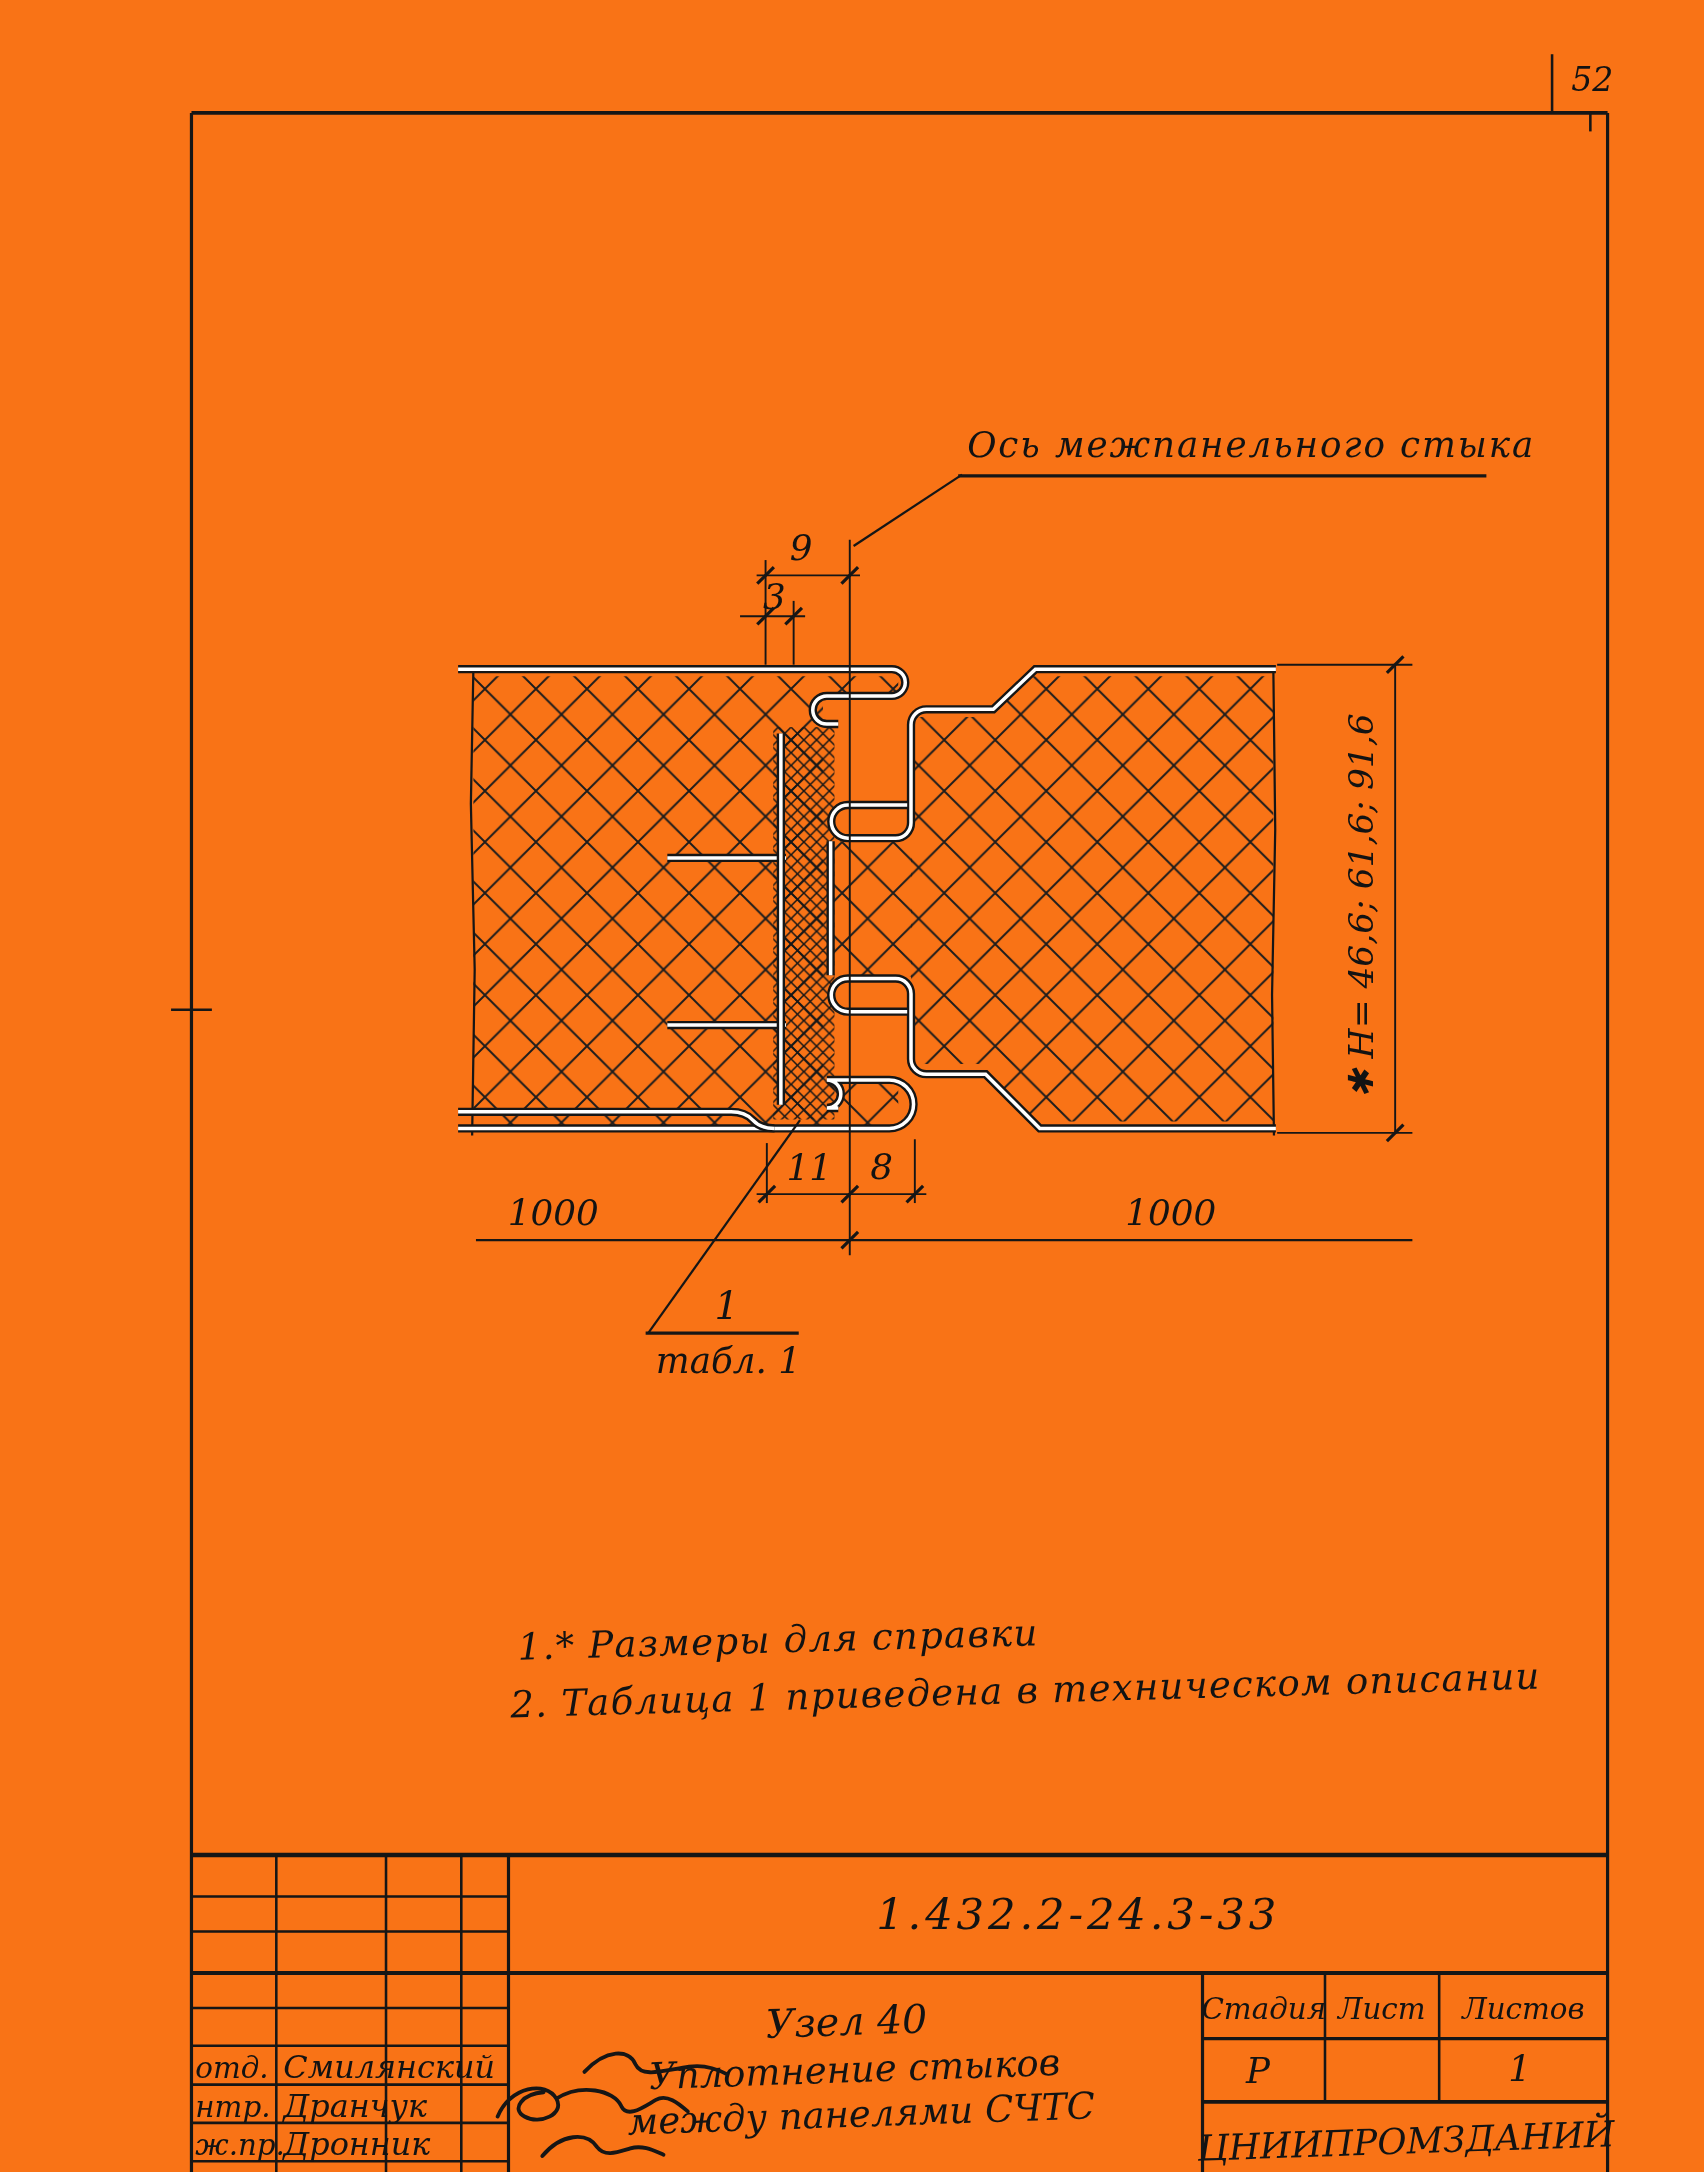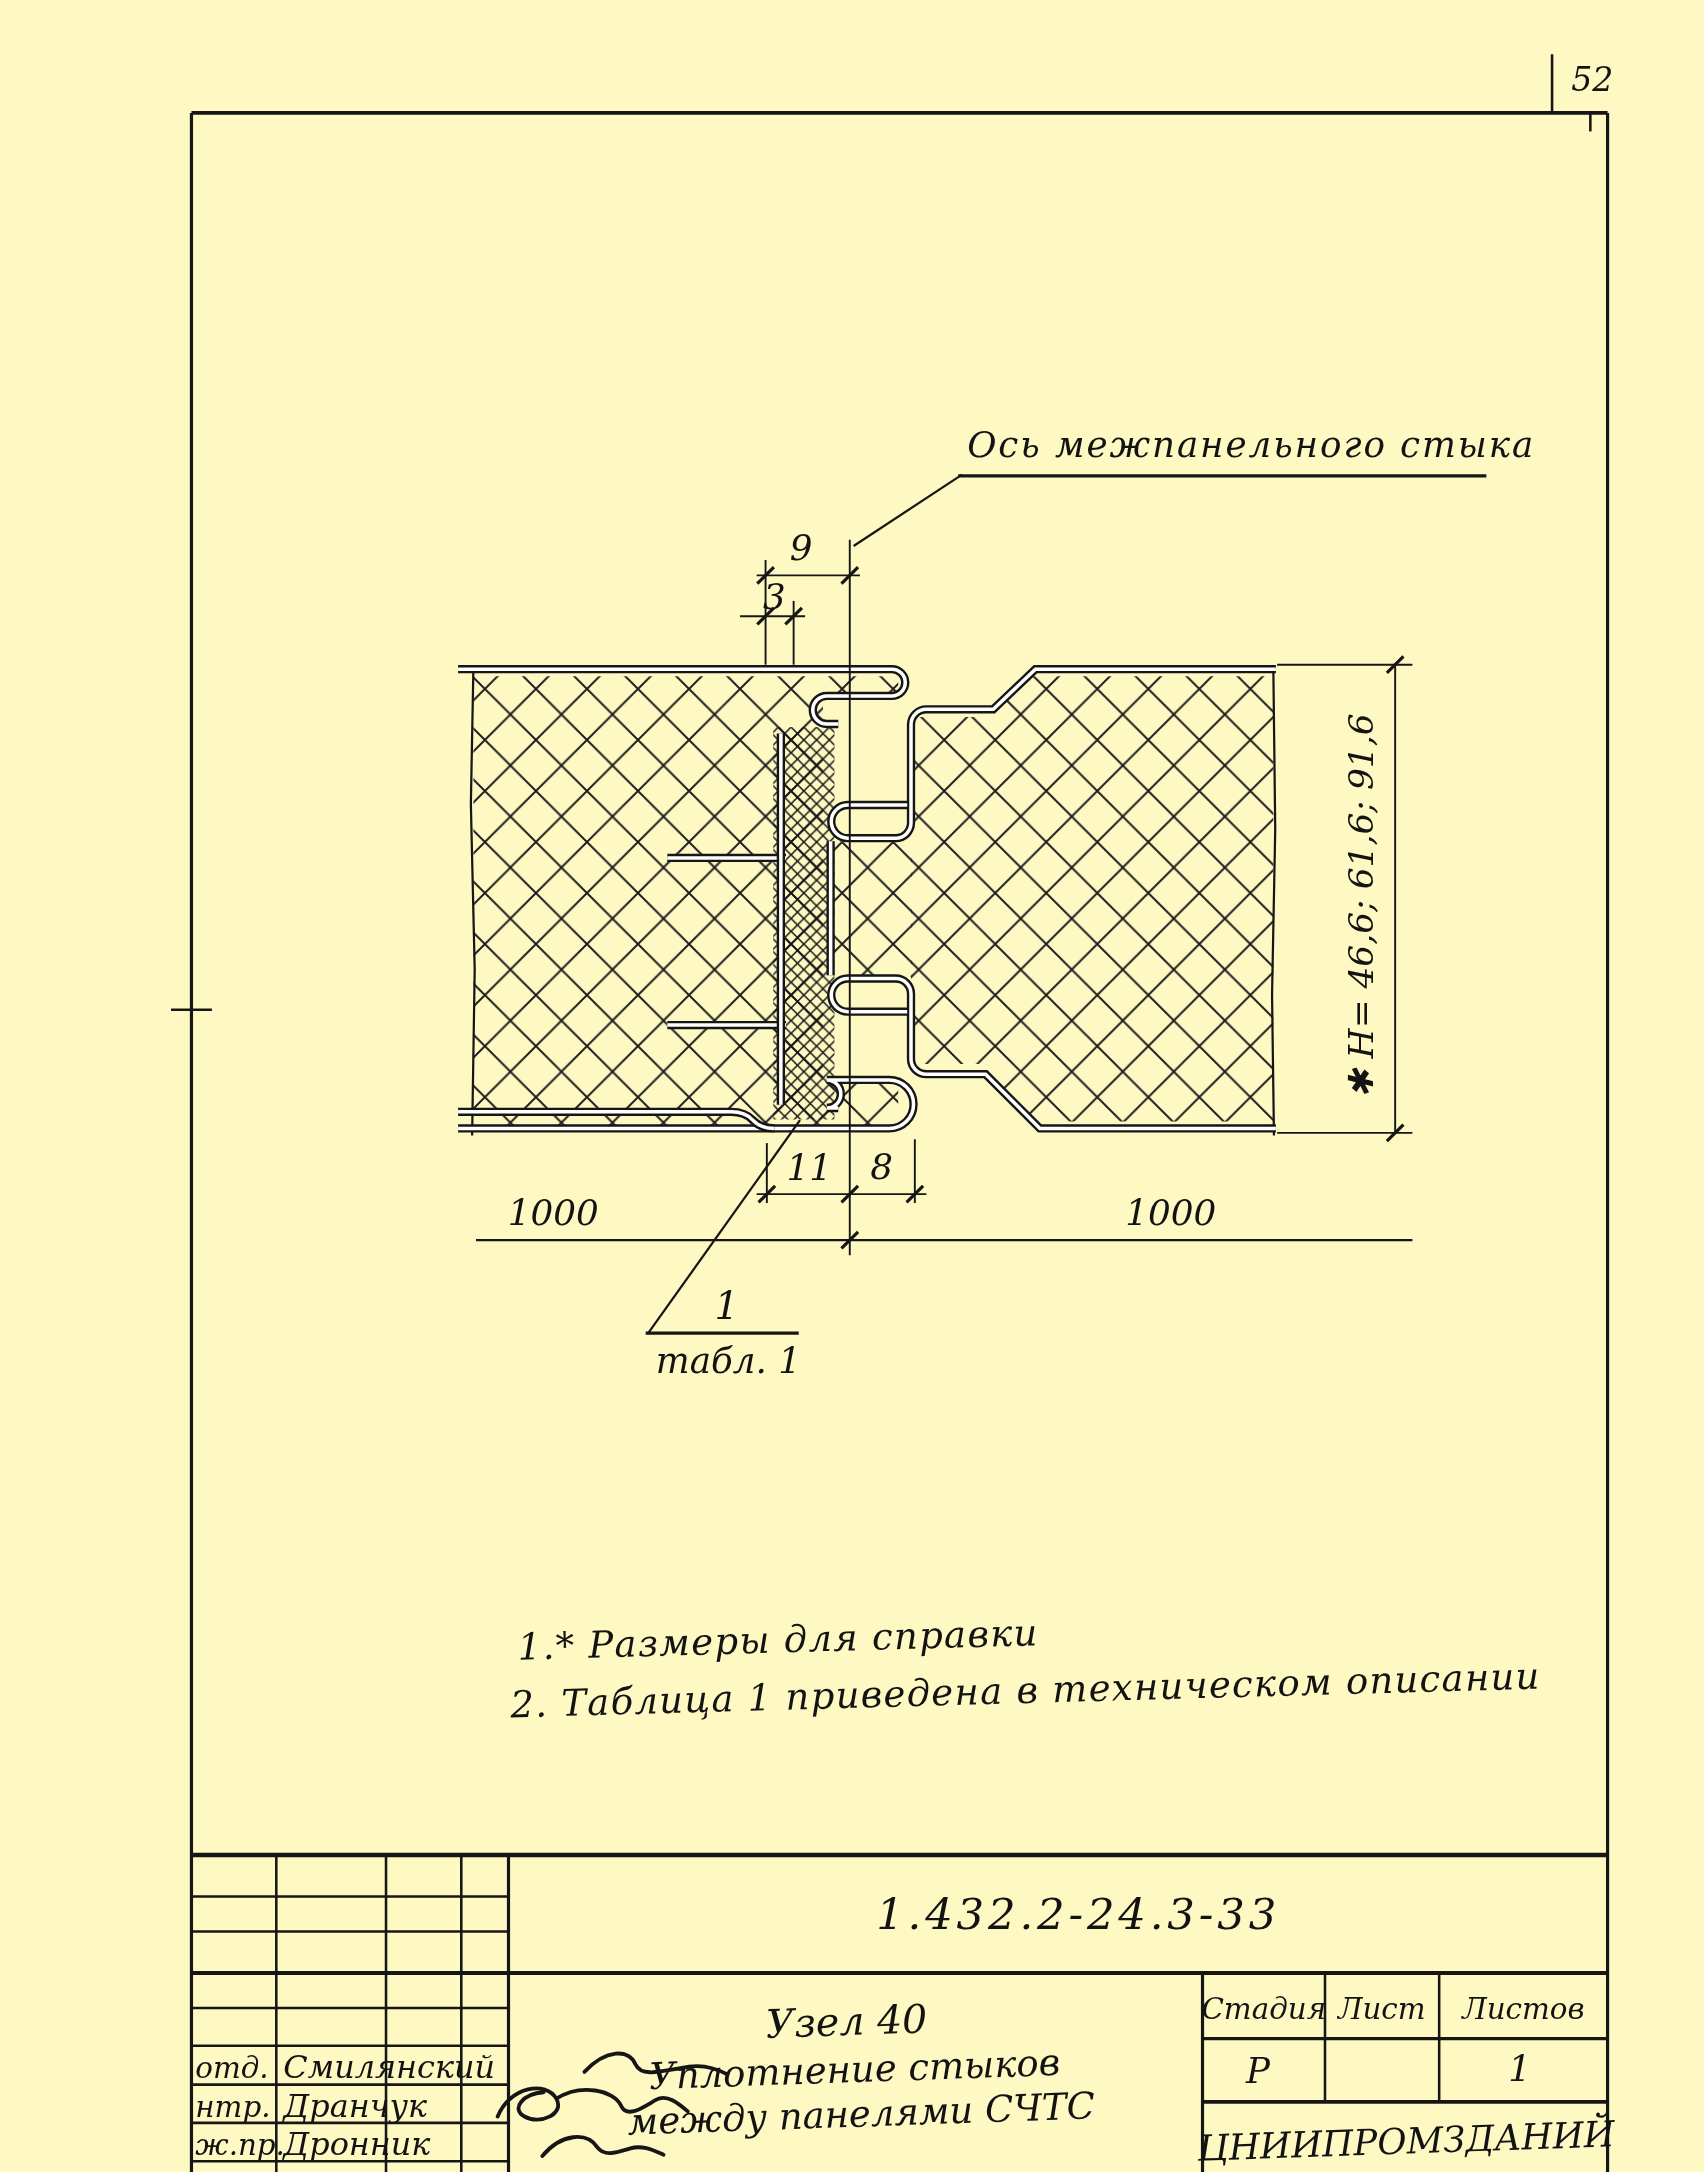--- a/index.html
+++ b/index.html
@@ -1,16 +1,16 @@
 <!DOCTYPE html>
 <html style="font-size:10.2px"><head>
 <meta charset="utf-8">
 <style>
   html,body{margin:0;padding:0;background:#e8e8e8;}
-  .sheet{width:1704px;height:2172px;background:#fef9c3;position:relative;margin:0 auto;overflow:hidden;}
+  .sheet{width:1704px;height:2172px;background:#f97316;position:relative;margin:0 auto;overflow:hidden;}
   svg{display:block;}
   .txt{font-family:"DejaVu Serif","Liberation Serif",serif;font-style:italic;fill:#131313;}
   .rb{fill:none;stroke:#161616;stroke-width:13;}
   .rw{fill:none;stroke:#ffffff;stroke-width:5.5;}
   .ln{stroke:#161616;fill:none;}
   .tick{stroke:#161616;stroke-width:5;}
 </style>
 </head>
 <body>
 

